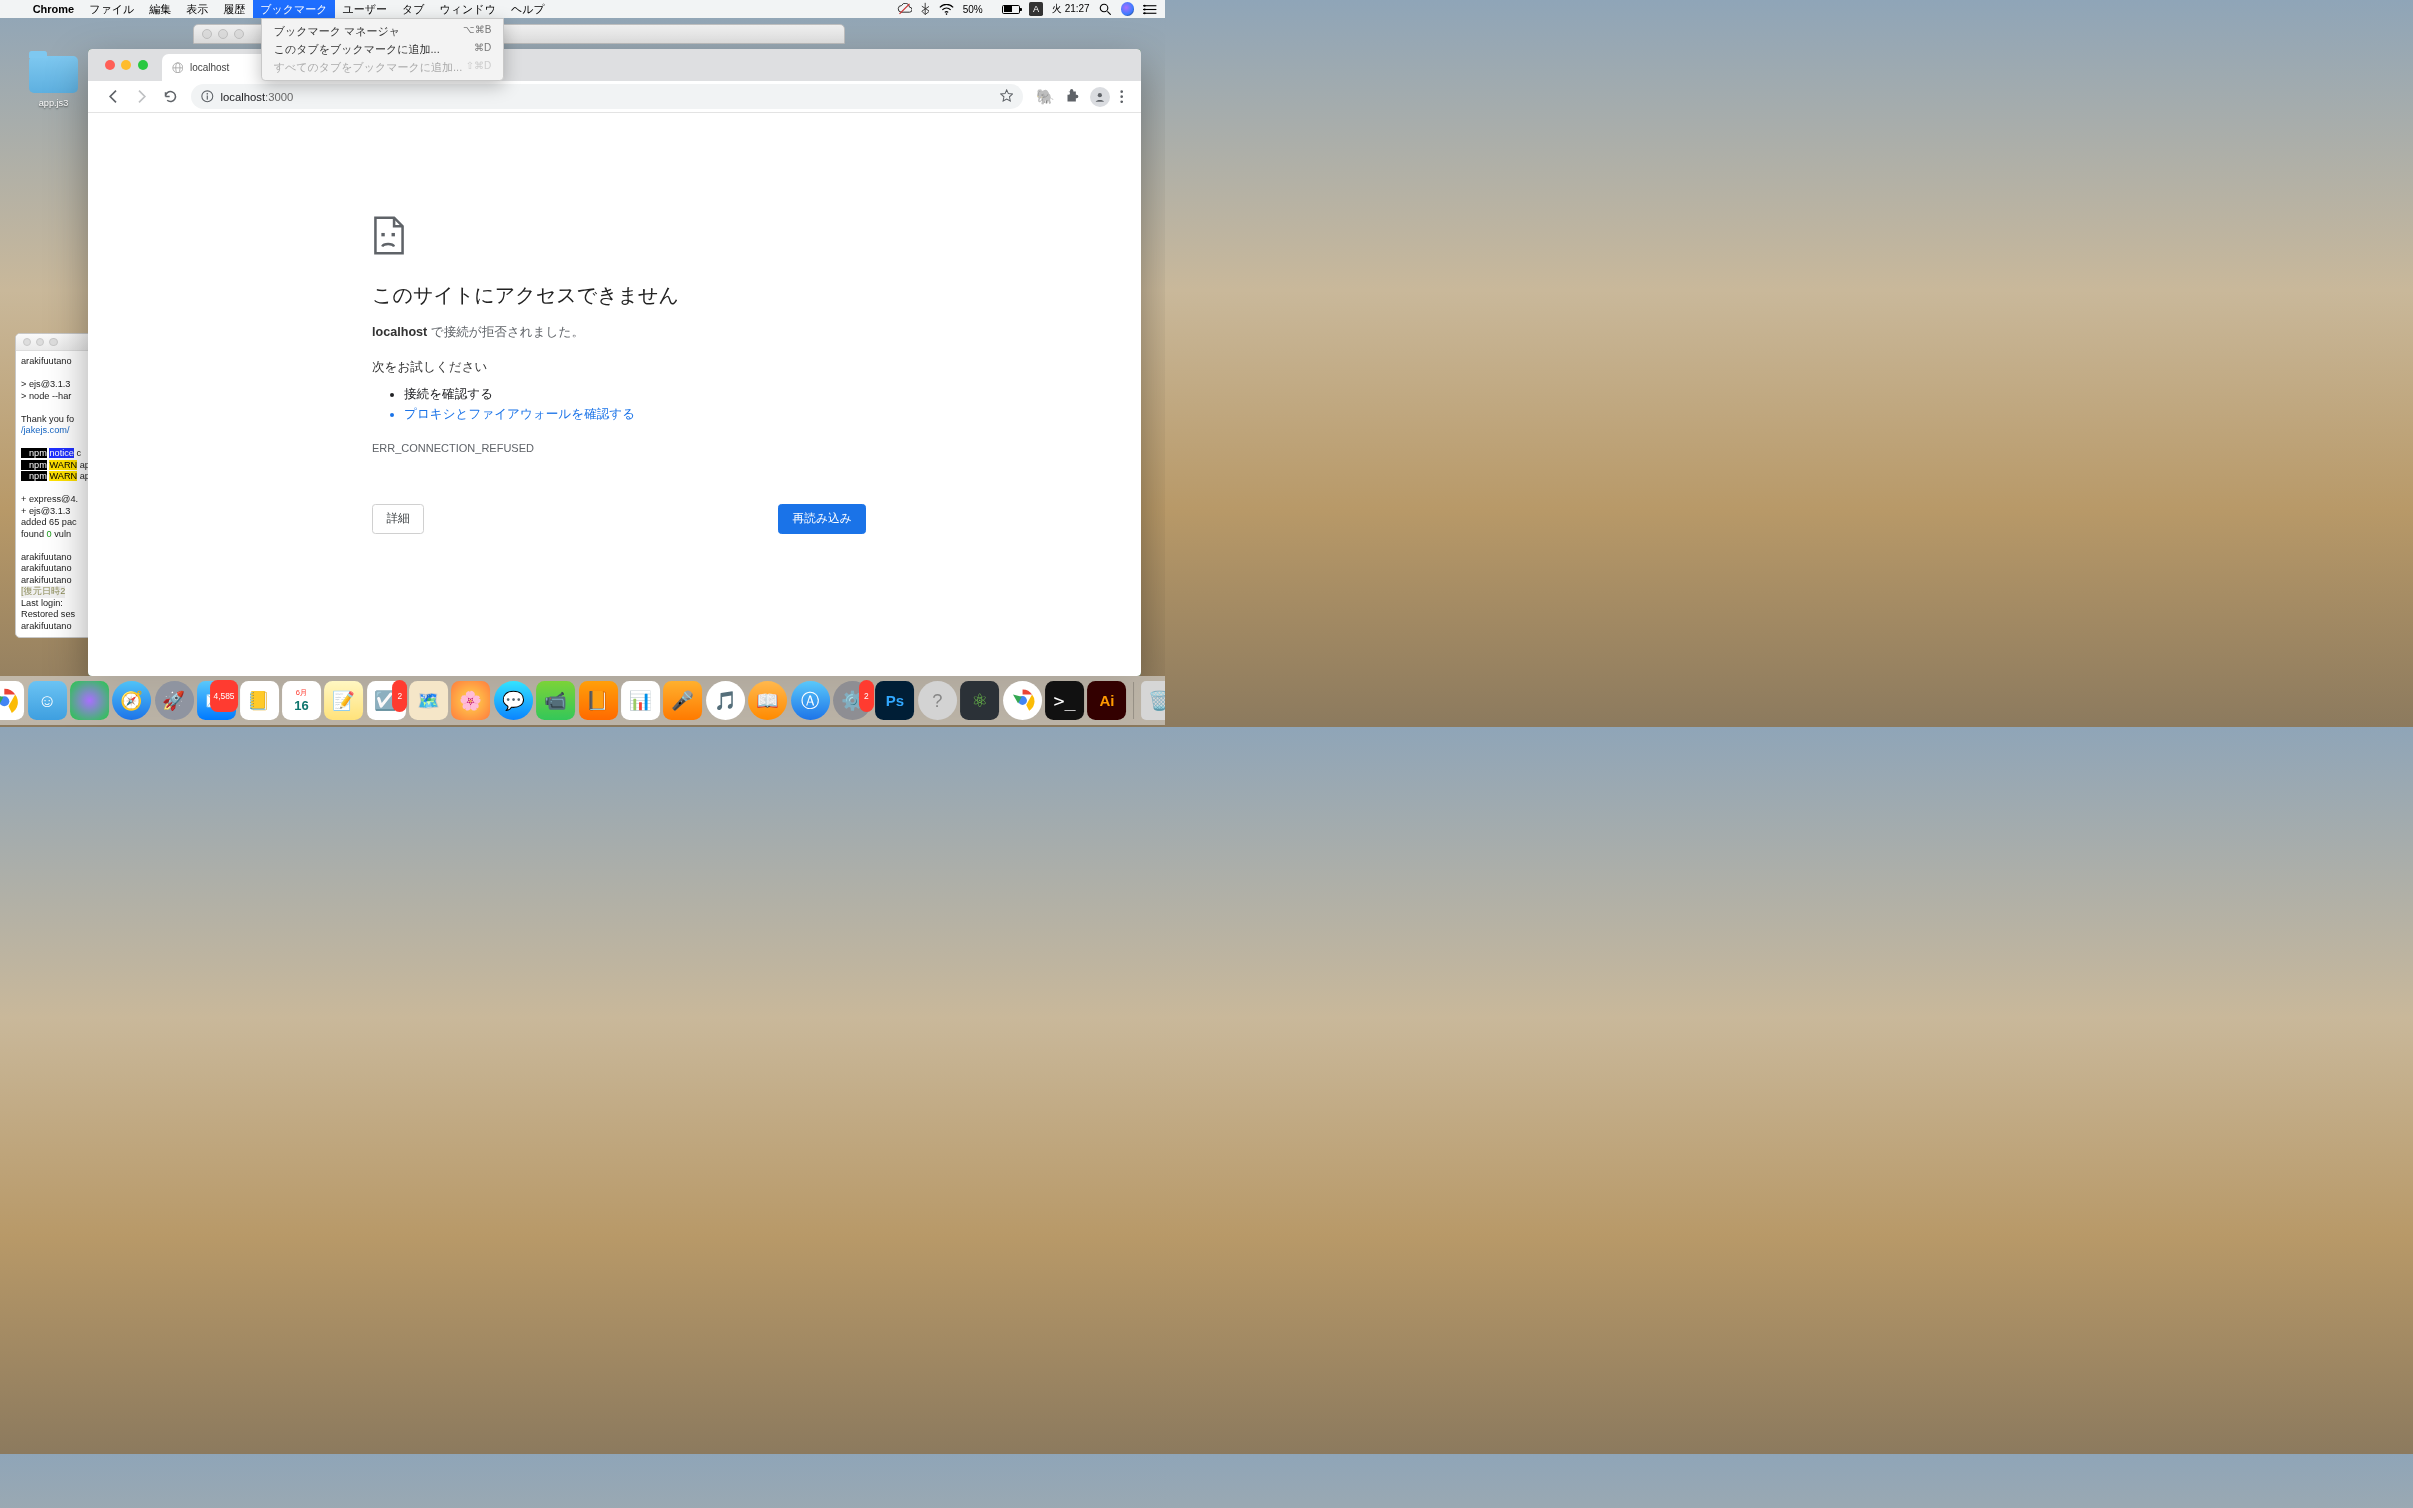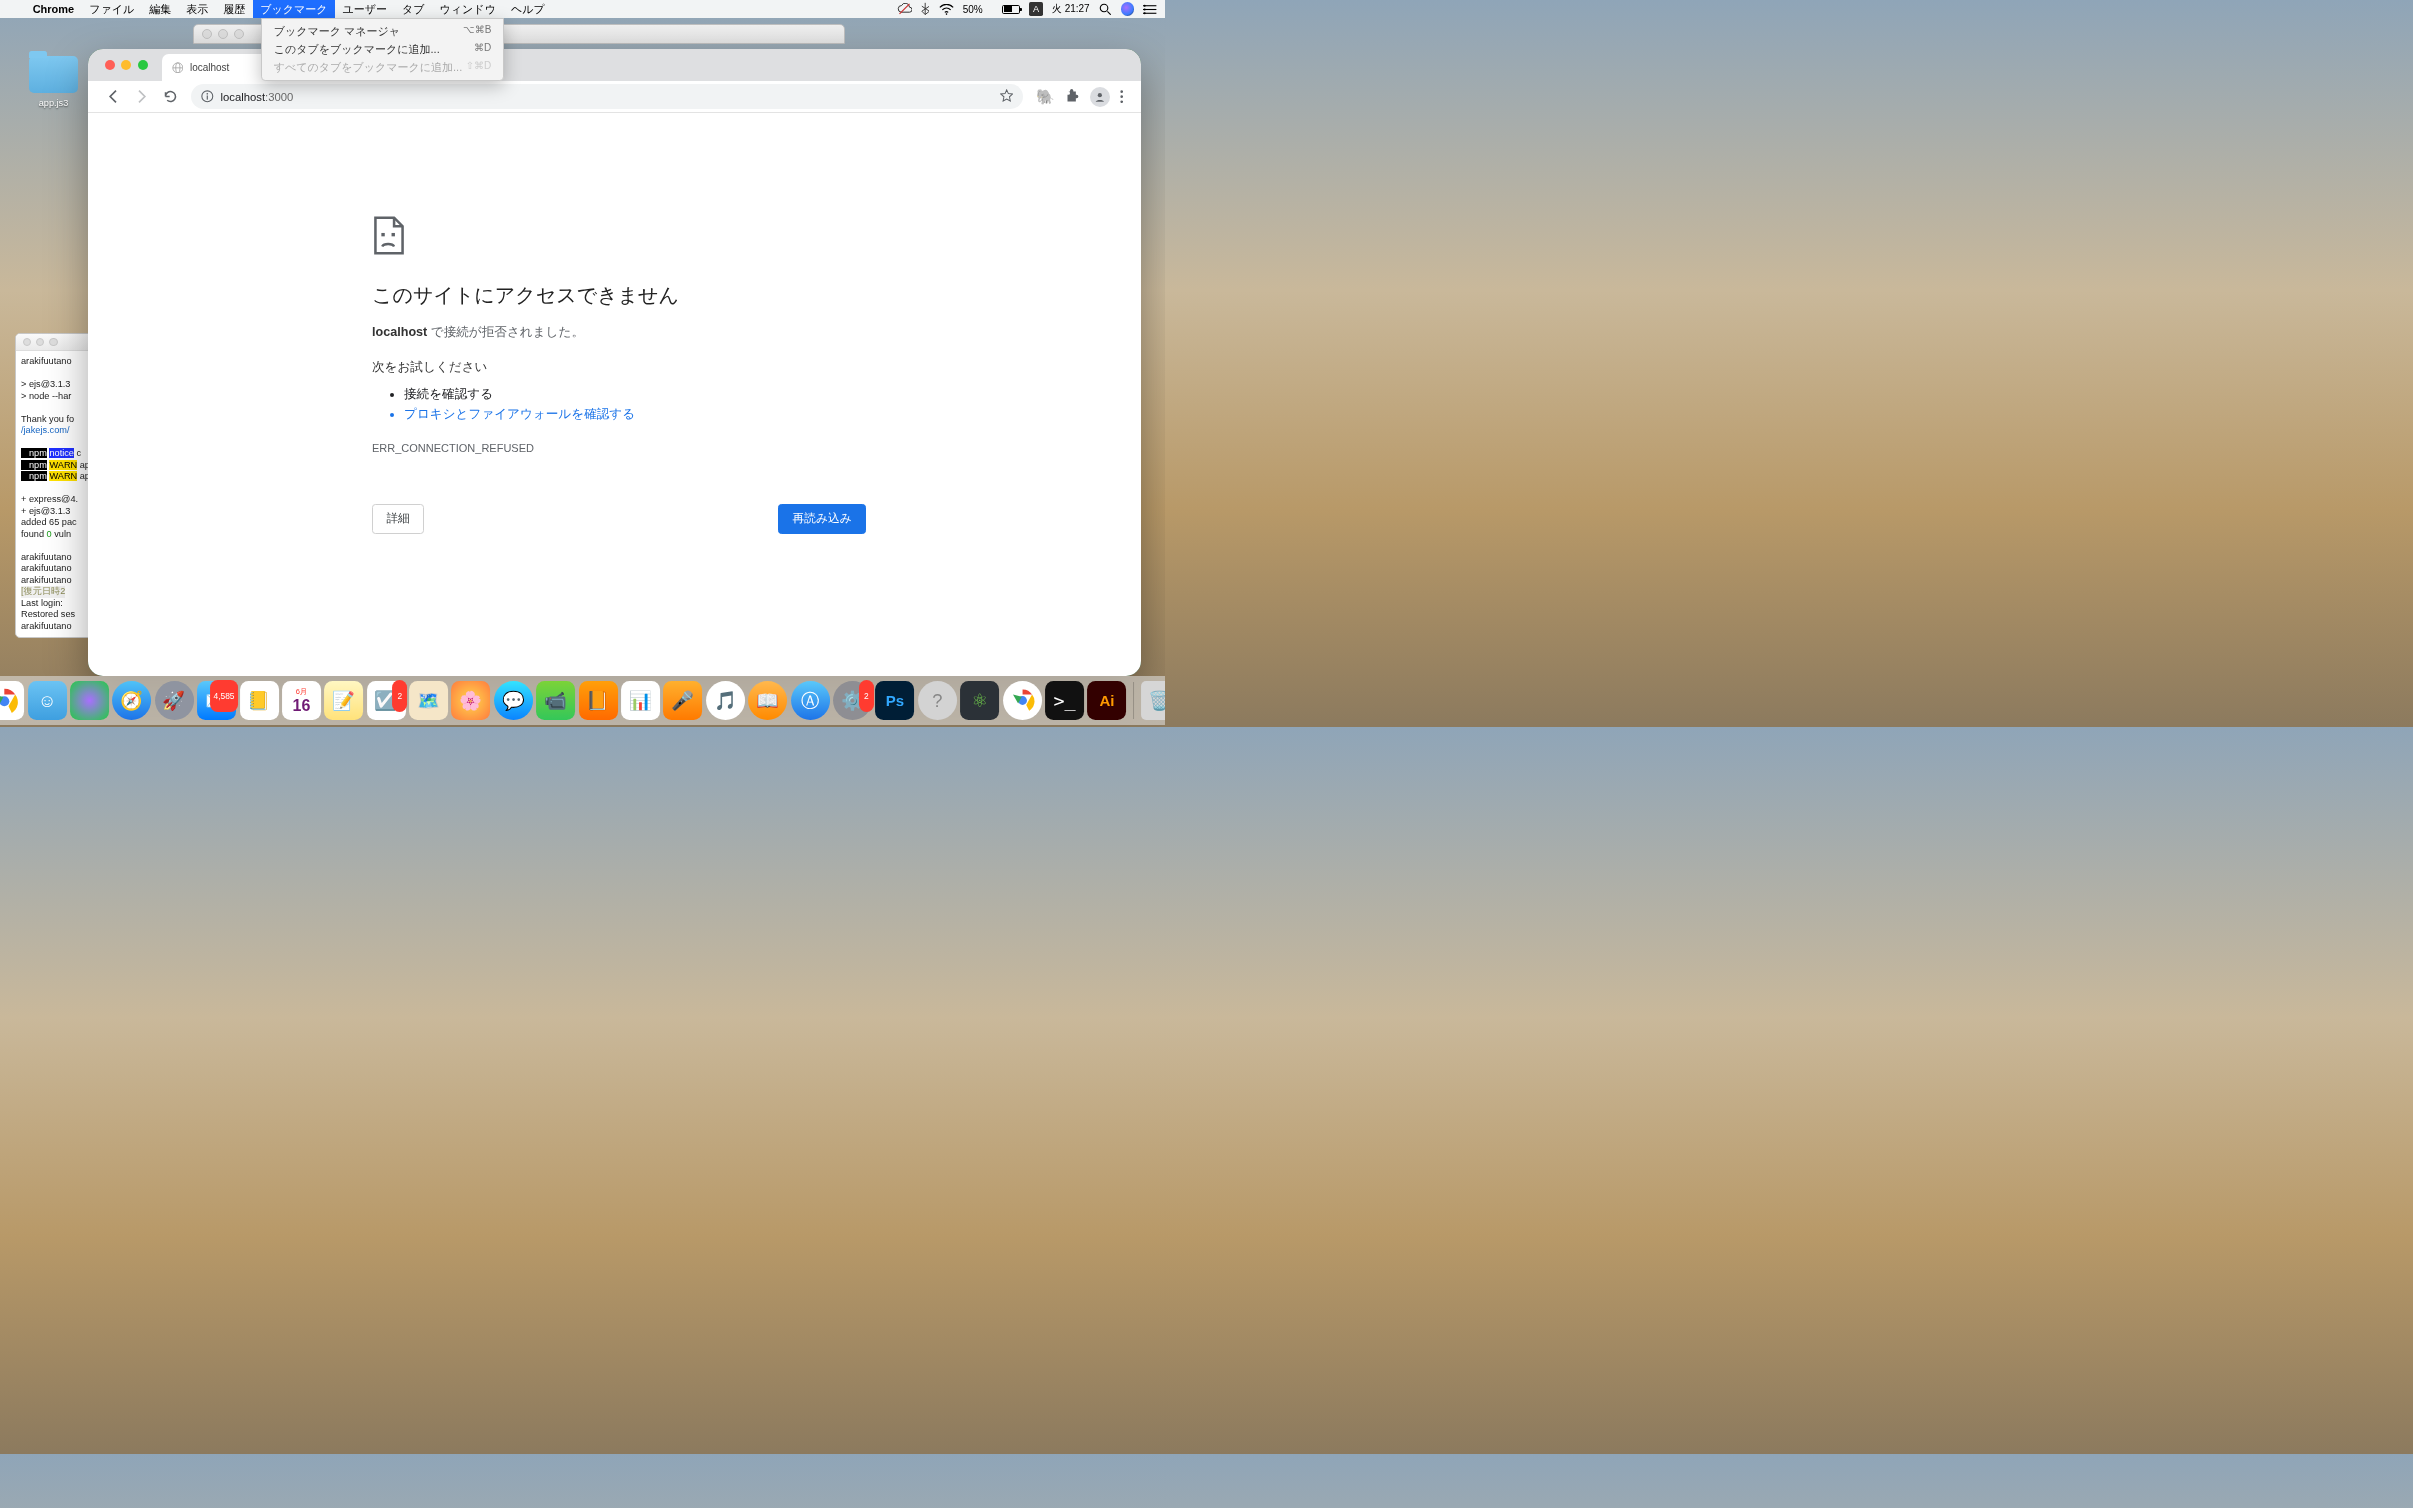--- a/index.html
+++ b/index.html
@@ -46,21 +46,21 @@
 #miniterm .chrome i { width:8.4px; height:8.4px; border-radius:50%; background:#ddd; border:0.8px solid #c8c8c8; }
 #miniterm pre { padding:5px; white-space:pre-wrap; line-height:1.25; color:#222; }
 #miniterm .url { color:#1766c3; }
 #miniterm .npm { background:#000; color:#fff;padding-left:8px; }
 #miniterm .warn { background:#ffe100; color:#000; }
 #miniterm .notice { background:#2030ff; color:#fff; }
 #miniterm .zero { color:#1a9c1a; }
 #miniterm .restored { background:#f0f0f0; color:#8a8a55; display:inline-block; }
 
 
-#chromewin { position:absolute; top:49px; left:88px; width:1053px; height:627px; background:#14532d; border-radius:15px; box-shadow:0 17px 42px rgba(0,0,0,.35); overflow:hidden; z-index:30; display:flex; flex-direction:column; }
+#chromewin { position:absolute; top:49px; left:88px; width:1053px; height:627px; background:#14532d; border-radius:4px; box-shadow:0 17px 42px rgba(0,0,0,.35); overflow:hidden; z-index:30; display:flex; flex-direction:column; }
 .tabstrip { height:32px; background:#dedfe1; display:flex; align-items:flex-end; padding-left:8.4px; }
 .traffic { display:flex; gap:6.7px; align-self:center; margin:0 8.4px; }
 .traffic i { width:10px; height:10px; border-radius:50%; }
 .traffic .r { background:#ff5f57; } .traffic .y { background:#febc2e; } .traffic .g { background:#28c840; }
 .tab { width:184px; height:27px; margin-left:5px; background:#fff; border-radius:6.7px 6.7px 0 0; display:flex; align-items:center; padding:0 10px; gap:6.7px; font-size:10px; color:#444; }
 .tab svg { opacity:.6; }
 .toolbar { height:32px; background:#fff; border-bottom:0.8px solid #e3e3e3; display:flex; align-items:center; padding:0 13px; gap:3.4px; }
 .tbtn { width:25px; height:25px; display:flex; align-items:center; justify-content:center; color:#5f6368; border-radius:50%; }
 .tbtn.dis { opacity:.4; }
 .omnibox { flex:1; height:25px; margin:0 5px; background:#f1f3f4; border-radius:13.4px; display:flex; align-items:center; padding:0 10px; gap:6.7px; font-size:11.3px; color:#5f6368; }
@@ -318,21 +318,21 @@
       </svg>
     </div>
   <div class="di" style="background:linear-gradient(#6bc3f3,#3e9fe0)">☺</div>
   <div class="di" style="background:radial-gradient(circle,#a96eff,#2c4)"></div>
   <div class="di" style="background:linear-gradient(#4fc2f7,#1d74e8);border-radius:50%">🧭</div>
   <div class="di" style="background:#8f94a0;border-radius:50%">🚀</div>
   <div class="di" style="background:linear-gradient(#5ac8fa,#007aff)">✉️<span class="badge">4,585</span></div>
   <div class="di" style="background:#fff">📒</div>
   <div class="di" style="background:#fff;color:#333;flex-direction:column;font-size:7.5px">
       <span style="color:#ff3b30">6月</span>
-      <b style="font-size:16px;color:#701a75">16</b>
+      <b style="font-size:13px;color:#0f766e">16</b>
     </div>
   <div class="di" style="background:linear-gradient(#fff7c2,#ffe27a)">📝</div>
   <div class="di" style="background:#fff">☑️<span class="badge">2</span></div>
   <div class="di" style="background:#f5e6c8">🗺️</div>
   <div class="di" style="background:radial-gradient(#ffd84d,#ff7a3d)">🌸</div>
   <div class="di" style="background:linear-gradient(#34e3ff,#0a84ff);border-radius:50%">💬</div>
   <div class="di" style="background:linear-gradient(#7bd338,#34c759)">📹</div>
   <div class="di" style="background:linear-gradient(#ff9f0a,#ff6a00)">📙</div>
   <div class="di" style="background:#fff">📊</div>
   <div class="di" style="background:linear-gradient(#ffb02e,#ff7a00)">🎤</div>

